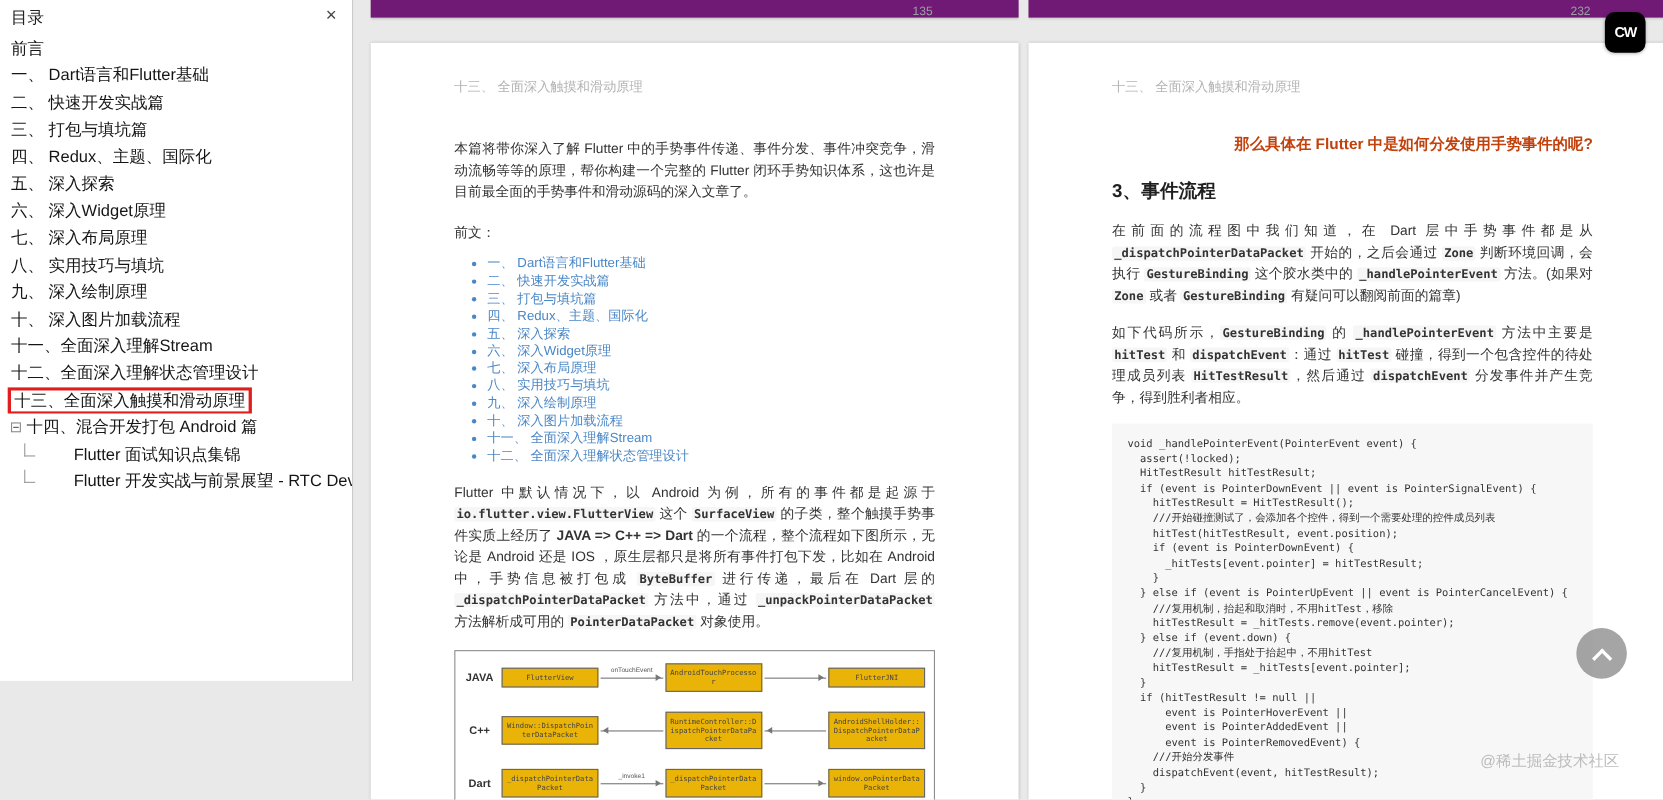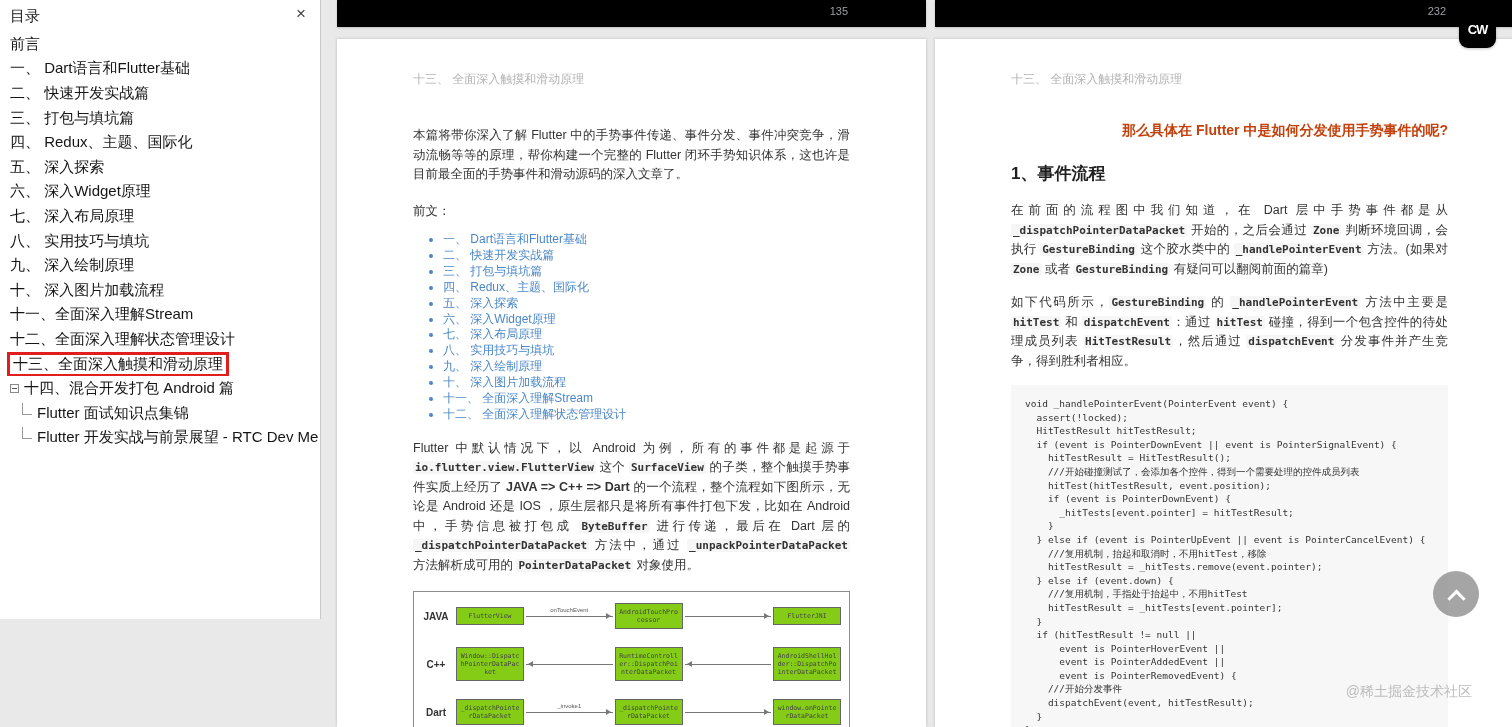--- a/index.html
+++ b/index.html
@@ -16,31 +16,31 @@
     background:#fff; border-right:1px solid #c9c9c9; z-index:5;
   }
   .sidebar-header { position:relative; height:30px; padding:7px 10px 0; }
   .sidebar-title { font-size:15px; color:#222; }
   .close-btn { position:absolute; right:14px; top:5px; font-size:17px; color:#444; cursor:pointer; line-height:18px; }
   .toc-list { padding-top:2px; }
   .toc-item {
     height:24.6px; display:flex; align-items:center; padding-left:10px;
     font-size:15px; color:#151515; white-space:nowrap; overflow:hidden; cursor:pointer;
   }
-  .toc-item.lvl1 { padding-left:22px; }
+  .toc-item.lvl1 { padding-left:22px;gap:30px; }
   .tree-elbow { width:10px; height:12px; border-left:1px solid #9a9a9a; border-bottom:1px solid #9a9a9a; margin:-9px 5px 0 0; flex:none; }
   .expander { width:9px; height:9px; border:1px solid #8a8a8a; margin-right:5px; position:relative; flex:none; background:#fff; }
   .expander::after { content:""; position:absolute; left:1px; right:1px; top:3px; border-top:1px solid #555; }
   .hl-box { border:3px solid #e11d1d; padding:0 3px; margin-left:-3px; }
 
   
   .col { position:absolute; top:0; }
   .col.mid { left:337px; width:589px; }
   .col.rt  { left:935px; width:589px; }
-  .strip { position:relative; height:27px; background:#000000; box-shadow:0 1px 2px rgba(0,0,0,.18); }
+  .strip { position:relative; height:16px; background:#701a75; box-shadow:0 1px 2px rgba(0,0,0,.18); }
   .pagenum { position:absolute; right:78px; top:5px; font-size:11px; color:#9aa0a6; }
   .page {
     position:absolute; top:39px; left:0; width:589px; height:688px;
     background:#fff; box-shadow:0 0 3px rgba(0,0,0,.2);
     padding:32px 76px 0; overflow:hidden;
   }
   .page-header { font-size:12px; color:#b3b3b3; }
 
   .bodytext { font-size:12.5px; line-height:19.5px; color:#333; text-align:justify; margin:0; }
   .intro { margin-top:38px; }
@@ -55,24 +55,24 @@
     background:#f6f6f6; padding:0 2px; border-radius:2px;
   }
   strong { font-weight:bold; }
 
   
   .diagram { margin-top:16px; border:1px solid #8d8d8d; background:#fff; }
   .diag-row { display:flex; align-items:center; min-height:48px; padding:2px 8px 2px 2px; }
   .diag-label { width:40px; font-size:10px; font-weight:bold; color:#333; text-align:center; flex:none; }
   .diag-flow { display:flex; align-items:center; flex:1; }
   .diag-box {
-    border:1px solid #666; background:#84cc16; color:#444;
+    border:1px solid #666; background:#eab308; color:#444;
     font-family:"DejaVu Sans Mono","Liberation Mono",monospace;
     font-size:6.5px; line-height:8px; padding:4px 3px; text-align:center;
-    width:68px; min-height:18px; flex:none; word-break:break-all;
+    width:88px; min-height:18px; flex:none; word-break:break-all;
   }
   .diag-arrow { flex:1; height:0; border-top:1px solid #777; margin:0 2px; position:relative; min-width:16px; }
   .diag-arrow.right::after { content:""; position:absolute; right:-1px; top:-4px; border:3.5px solid transparent; border-left:5px solid #777; }
   .diag-arrow.left::after  { content:""; position:absolute; left:-1px;  top:-4px; border:3.5px solid transparent; border-right:5px solid #777; }
   .diag-arrow-label { position:absolute; top:-10px; left:50%; transform:translateX(-50%); font-size:6px; color:#555; white-space:nowrap; }
 
   
   .question { margin-top:34px; font-weight:bold; font-size:14px; color:#c2410c;text-align:right; }
   .h1 { margin:22px 0 0; font-size:17px; font-weight:bold; color:#1f1f1f; }
   .p1 { margin-top:16px; }
@@ -228,21 +228,21 @@
   </div>
 </div>
 
 <div class="col rt">
   <div class="strip">
     <span class="pagenum">232</span>
   </div>
   <div class="page">
     <div class="page-header">十三、 全面深入触摸和滑动原理</div>
     <p class="question">那么具体在 Flutter 中是如何分发使用手势事件的呢?</p>
-    <h2 class="h1">1、事件流程</h2>
+    <h2 class="h1">3、事件流程</h2>
     <p class="bodytext p1">在前面的流程图中我们知道，在 Dart 层中手势事件都是从 <code class="inline-code">_dispatchPointerDataPacket</code> 开始的，之后会通过 <code class="inline-code">Zone</code> 判断环境回调，会执行 <code class="inline-code">GestureBinding</code> 这个胶水类中的 <code class="inline-code">_handlePointerEvent</code> 方法。(如果对 <code class="inline-code">Zone</code> 或者 <code class="inline-code">GestureBinding</code> 有疑问可以翻阅前面的篇章)</p>
     <p class="bodytext p2">如下代码所示，<code class="inline-code">GestureBinding</code> 的 <code class="inline-code">_handlePointerEvent</code> 方法中主要是 <code class="inline-code">hitTest</code> 和 <code class="inline-code">dispatchEvent</code>：通过 <code class="inline-code">hitTest</code> 碰撞，得到一个包含控件的待处理成员列表 <code class="inline-code">HitTestResult</code>，然后通过 <code class="inline-code">dispatchEvent</code> 分发事件并产生竞争，得到胜利者相应。</p>
     <pre class="codeblock">void _handlePointerEvent(PointerEvent event) {
   assert(!locked);
   HitTestResult hitTestResult;
   if (event is PointerDownEvent || event is PointerSignalEvent) {
     hitTestResult = HitTestResult();
     ///开始碰撞测试了，会添加各个控件，得到一个需要处理的控件成员列表
     hitTest(hitTestResult, event.position);
     if (event is PointerDownEvent) {

